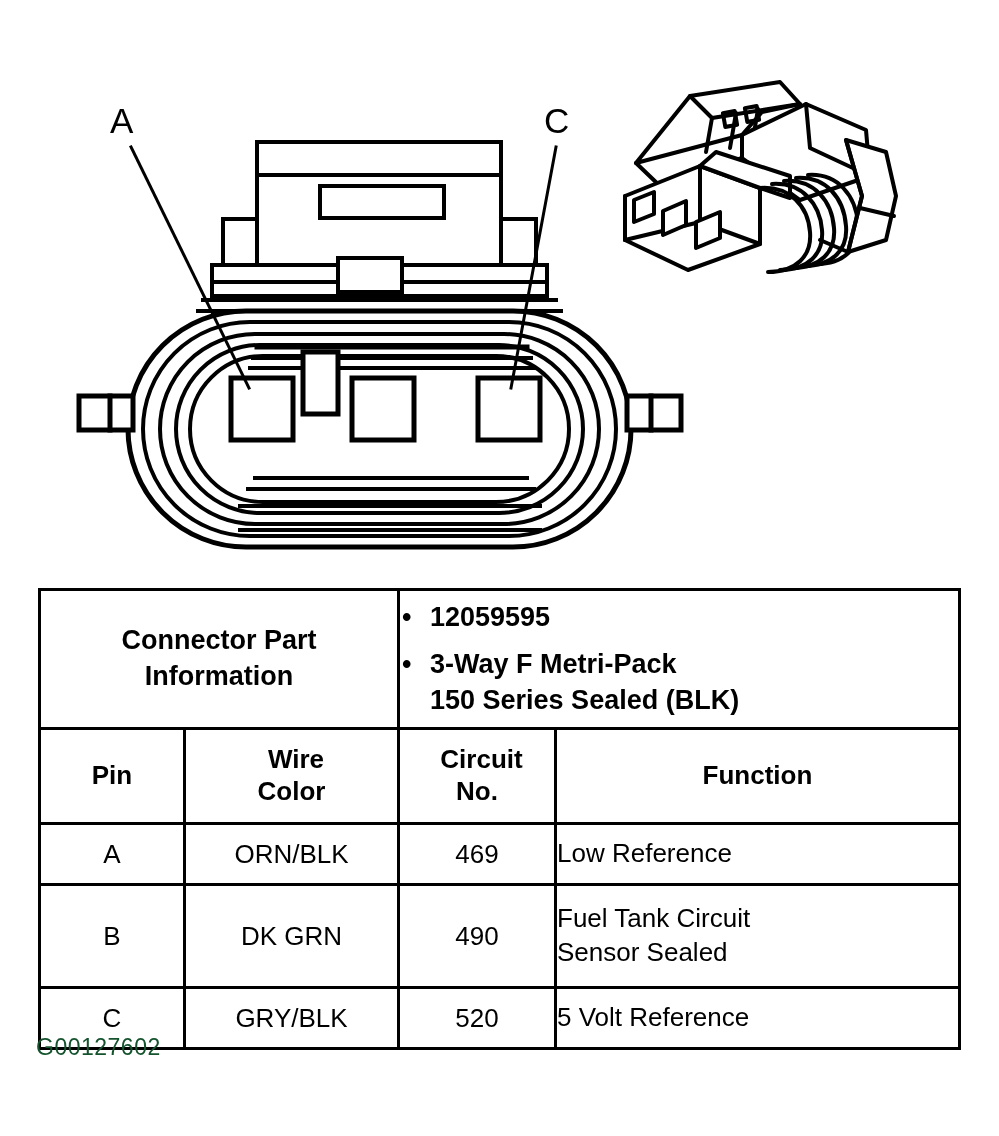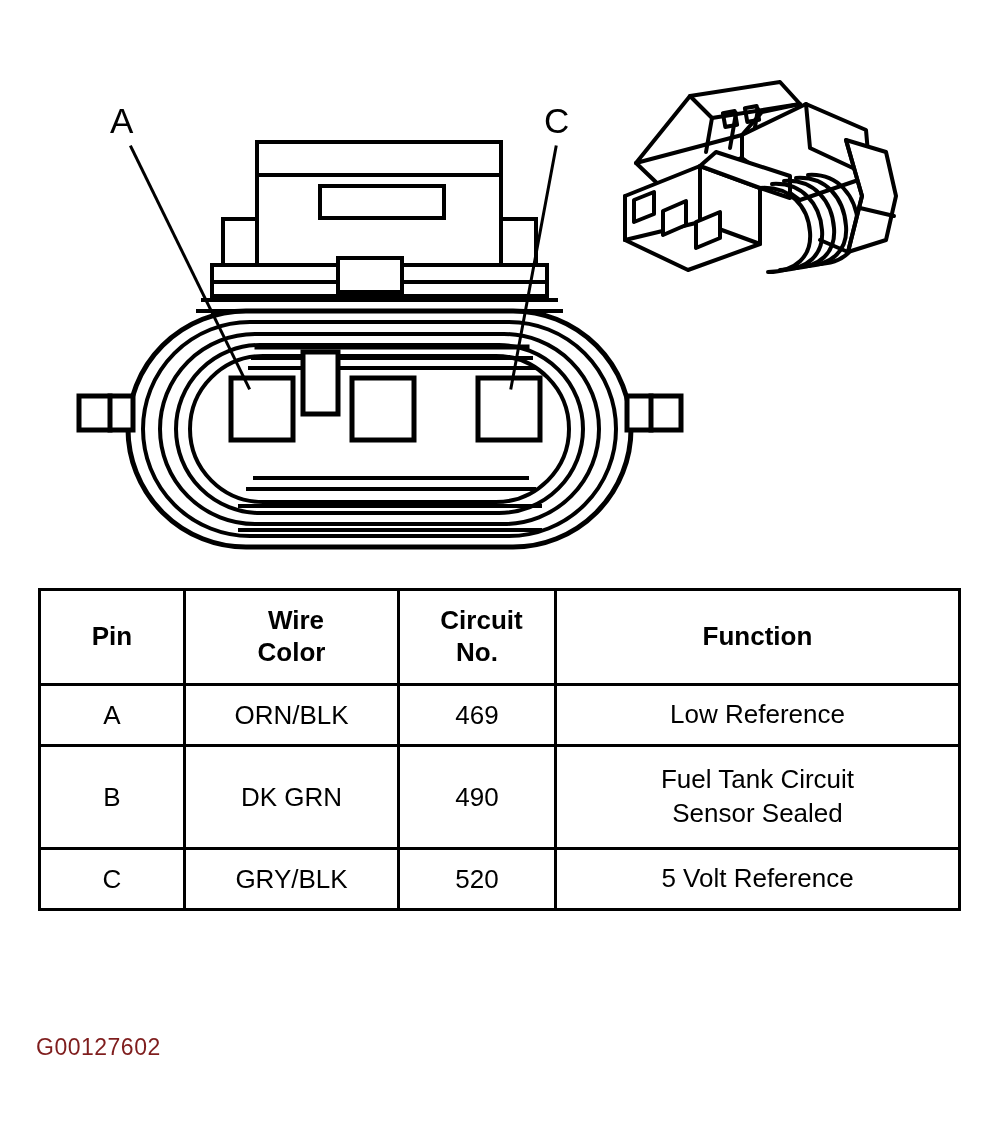--- a/index.html
+++ b/index.html
@@ -115,41 +115,41 @@
   .col-head.pin-head { vertical-align: bottom; padding-bottom: 12px; }
   .col-head.fn-head  { vertical-align: bottom; padding-bottom: 12px; margin-top: 44px; }
 
   
   .cell-pin, .cell-wire, .cell-circuit {
     text-align: center;
     font-size: 26px;
     font-weight: 400;
   }
   .cell-function {
-    text-align: center;
+    text-align: left;
     font-size: 26px;
     font-weight: 400;
     padding-left: 14px;
     line-height: 1.3;
   }
   tr.row-1 td { height: 58px; }
   tr.row-2 td { height: 100px; }
   tr.row-3 td { height: 58px; }
   .fn-line { display: block; }
 
   
   #figure-id {
     position: absolute;
     left: 36px;
     top: 1034px;
     font-family: "Liberation Sans", sans-serif;
     font-size: 23px;
     font-weight: 400;
     letter-spacing: 0.5px;
-    color: #7f1d1d;
+    color: #14532d;
   }
 </style>
 </head>
 <body>
 
 <div id="figure-area">
 
   <svg id="figure-svg" width="999" height="580" viewBox="0 0 999 580">
 
     <g fill="none" stroke="#000" stroke-linecap="square">
@@ -259,20 +259,39 @@
 </div>
 
 <table id="pinout-table">
   <colgroup>
     <col class="c-pin">
       <col class="c-wire">
       <col class="c-circuit">
       <col class="c-function">
   </colgroup>
   <tbody>
+    <tr>
+      <td class="cpi-label-cell" colspan="2">
+        <span>Connector Part</span><br>
+        <span>Information</span>
+      </td>
+      <td class="cpi-value-cell" colspan="2">
+        <ul class="cpi-list">
+          <li>
+            <span class="bullet">•</span>
+            <span>12059595</span>
+          </li>
+          <li>
+            <span class="bullet">•</span>
+            <span>3-Way F Metri-Pack</span>
+            <span class="line2">150 Series Sealed (BLK)</span>
+          </li>
+        </ul>
+      </td>
+    </tr>
 
     <tr>
       <td class="col-head pin-head">
         <span class="stack-bot">Pin</span>
       </td>
       <td class="col-head">
         <span class="stack-top">Wire</span>
         <span class="stack-bot">Color</span>
       </td>
       <td class="col-head">

